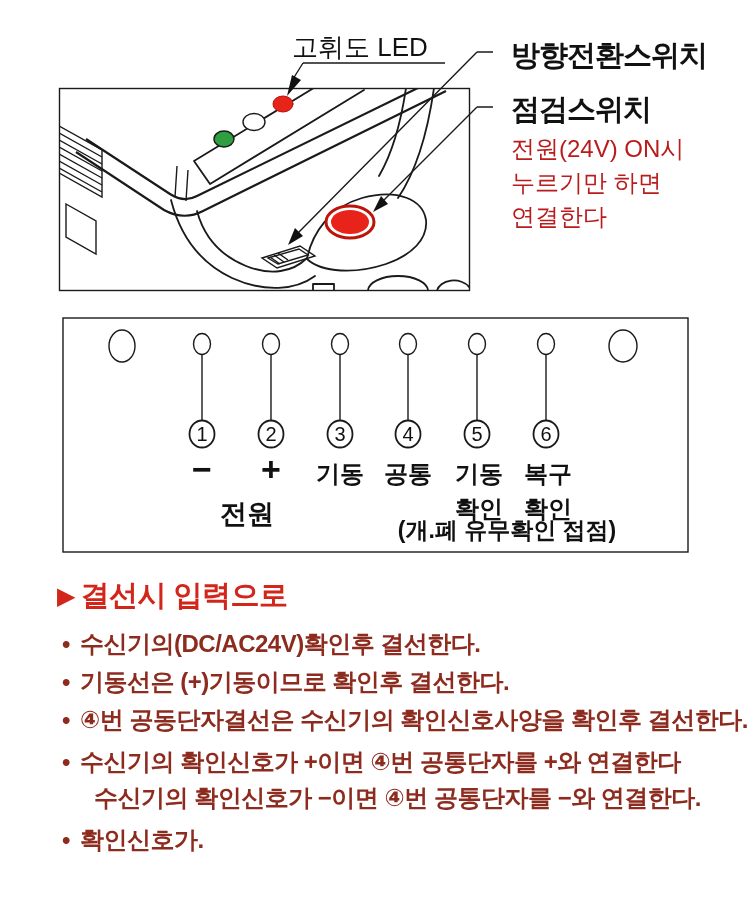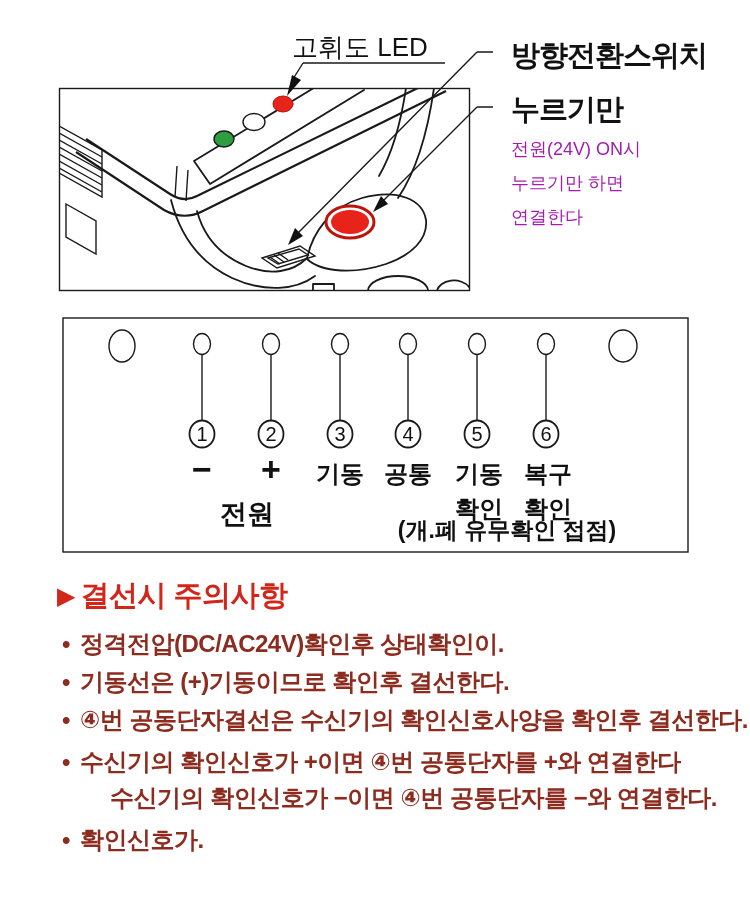--- a/index.html
+++ b/index.html
@@ -10,36 +10,36 @@
   }
   .abs{position:absolute;}
   svg{display:block;}
   .ln{stroke:#1a1a1a;fill:none;stroke-width:1.8;stroke-linecap:round;stroke-linejoin:round;}
   .ln-thin{stroke:#1a1a1a;fill:none;stroke-width:1.4;}
   .ln-thick{stroke:#1a1a1a;fill:none;stroke-width:2.2;}
 
   
   .led-label{left:292px;top:30px;font-size:26px;color:#111;white-space:nowrap;}
   .bold-label{left:511px;font-size:29px;font-weight:bold;color:#111;white-space:nowrap;letter-spacing:-1px;}
-  .desc{left:511px;top:132px;font-size:18px;color:#a21caf;line-height:34px;white-space:nowrap;}
+  .desc{left:511px;top:132px;font-size:24px;color:#b91c1c;line-height:34px;white-space:nowrap;}
 
   
   .tnum{font-size:20px;fill:#111;text-anchor:middle;font-weight:500;}
   .tlabel{font-size:24px;fill:#111;text-anchor:middle;font-weight:600;}
   .tsign{font-size:34px;fill:#111;text-anchor:middle;font-weight:bold;}
   .tpower{font-size:27px;fill:#111;text-anchor:middle;font-weight:600;}
   .tnote{font-size:23px;fill:#111;text-anchor:middle;font-weight:600;}
 
   
   .heading{left:57px;top:576px;display:flex;align-items:center;color:#d2261b;white-space:nowrap;}
   .heading .marker{font-size:24px;margin-right:5px;line-height:1;}
   .heading .htext{font-size:29px;font-weight:bold;letter-spacing:-0.5px;}
   .item{left:62px;display:flex;color:#8d2b1e;font-weight:bold;font-size:24px;line-height:36px;white-space:nowrap;letter-spacing:-0.5px;}
   .item .dot{width:18px;flex:0 0 18px;}
-  .item .lines div:nth-child(2){margin-left:30px;}
+  .item .lines div:nth-child(2){margin-left:14px;}
 </style>
 </head>
 <body>
 
 <svg class="abs" style="left:0;top:0" width="750" height="310" viewBox="0 0 750 310">
   <defs>
     <clipPath id="devclip">
         <rect x="60" y="89" width="409" height="201"></rect>
       </clipPath>
   </defs>
@@ -99,21 +99,21 @@
     <polygon points="288,245 303,236 295,228" fill="#111"></polygon>
   </g>
   <g>
     <path d="M477,107 L493,107 M477,107 L381,203" class="ln-thin"></path>
     <polygon points="373,212 388,204 381,196" fill="#111"></polygon>
   </g>
 </svg>
 
 <div class="abs led-label">고휘도 LED</div>
 <div class="abs bold-label" style="top:36px">방향전환스위치</div>
-<div class="abs bold-label" style="top:90px">누르기만</div>
+<div class="abs bold-label" style="top:90px">점검스위치</div>
 <div class="abs desc">
   <div>전원(24V) ON시</div>
   <div>누르기만 하면</div>
   <div>연결한다</div>
 </div>
 
 <svg class="abs" style="left:62px;top:317px" width="627" height="236" viewBox="0 0 627 236">
   <rect x="1" y="1" width="625" height="234" class="ln-thin"></rect>
 
   <ellipse cx="60" cy="29" rx="13" ry="16" class="ln-thin"></ellipse>
@@ -168,27 +168,27 @@
     <text x="486" y="165" class="tlabel">복구</text>
     <text x="486" y="200" class="tlabel">확인</text>
   </g>
 
   <text x="185" y="206" class="tpower">전원</text>
   <text x="445" y="221" class="tnote">(개.폐 유무확인 접점)</text>
 </svg>
 
 <div class="abs heading">
   <span class="marker">▶</span>
-  <span class="htext">결선시 주의사항</span>
+  <span class="htext">결선시 입력으로</span>
 </div>
 
 <div class="abs item" style="top:626px">
   <span class="dot">•</span>
   <div class="lines">
-    <div>정격전압(DC/AC24V)확인후 상태확인이.</div>
+    <div>수신기의(DC/AC24V)확인후 결선한다.</div>
     <div></div>
   </div>
 </div>
 
 <div class="abs item" style="top:664px">
   <span class="dot">•</span>
   <div class="lines">
     <div>기동선은 (+)기동이므로 확인후 결선한다.</div>
     <div></div>
   </div>

